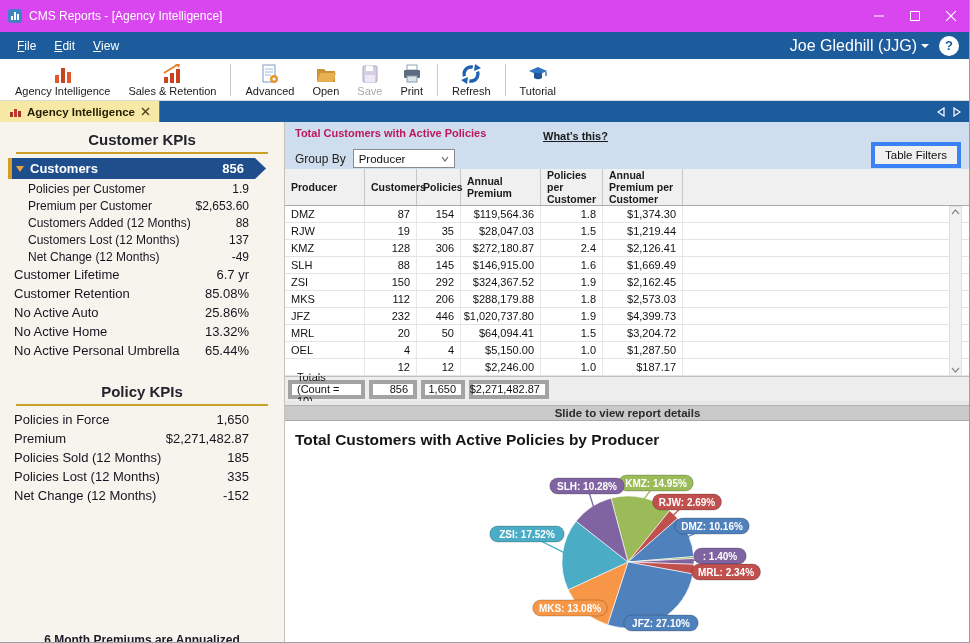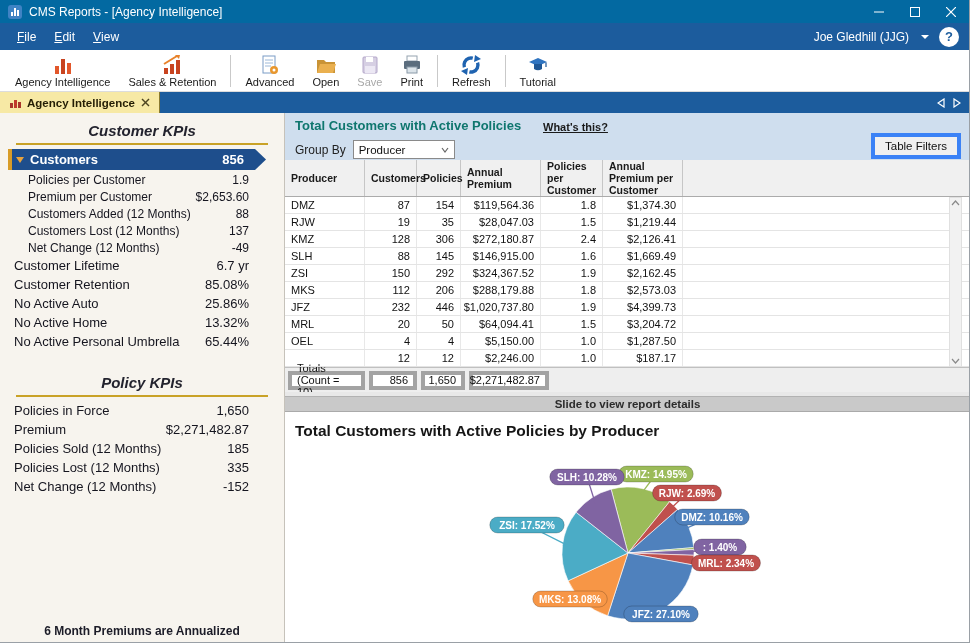--- a/index.html
+++ b/index.html
@@ -1,63 +1,63 @@
 <!DOCTYPE html>
 <html><head>
 <meta charset="utf-8">
 <style>
   html,body{margin:0;padding:0;background:#fff;}
   *{box-sizing:border-box;font-family:"Liberation Sans","DejaVu Sans",sans-serif;}
   .window{width:970px;height:643px;position:relative;overflow:hidden;border-right:1px solid #9aa0a6;border-bottom:1px solid #9aa0a6;background:#fff;}
 
   
-  .titlebar{height:23px;background:#0369a1;color:#fff;display:flex;align-items:center;}
+  .titlebar{height:32px;background:#d946ef;color:#fff;display:flex;align-items:center;}
   .titlebar .app-ic{margin:0 7px 0 8px;display:flex;}
   .titlebar .t-title{font-size:12px;}
   .win-btns{margin-left:auto;display:flex;height:100%;}
   .win-btn{width:36px;display:flex;align-items:center;justify-content:center;cursor:default;}
 
   
   .menubar{height:27px;background:#1c5c9d;color:#fff;display:flex;align-items:center;padding:0 8px;}
   .menu-item{font-size:12px;padding:0 9px;height:100%;display:flex;align-items:center;}
   .menubar-right{margin-left:auto;display:flex;align-items:center;gap:10px;}
-  .user-menu{font-size:12px;display:flex;align-items:center;gap:12px;}
+  .user-menu{font-size:16px;display:flex;align-items:center;gap:4px;}
   .chev-dn{width:0;height:0;border-left:4px solid transparent;border-right:4px solid transparent;border-top:4px solid #fff;display:inline-block;}
   .help-btn{width:20px;height:20px;border-radius:50%;background:#fff;color:#1c5c9d;font-weight:bold;font-size:13px;display:flex;align-items:center;justify-content:center;margin-right:2px;}
 
   
   .toolbar{height:42px;background:#fff;display:flex;align-items:stretch;padding:1px 4px 0 6px;border-bottom:1px solid #dcdcdc;}
   .tb-btn{display:flex;flex-direction:column;align-items:center;justify-content:flex-end;padding:2px 9px 3px;font-size:11px;color:#1a1a1a;}
   .tb-btn .ic{height:22px;display:flex;align-items:flex-end;}
   .tb-btn.disabled{color:#a8a8a8;}
   .tb-sep{width:1px;background:#c9c9c9;margin:4px 5px;}
 
   
   .tabstrip{height:21px;background:#1c5c9d;display:flex;align-items:stretch;}
   .tab{background:#f7e9a5;border-right:1px solid #8a7a30;display:flex;align-items:center;gap:6px;padding:0 9px;font-size:11.5px;font-weight:bold;color:#241e05;}
   .tab .tclose{display:flex;}
   .tab-nav{margin-left:auto;display:flex;align-items:center;gap:8px;padding-right:8px;}
 
   
   .content{height:530px;display:flex;}
   .sidebar{width:285px;background:#f7f4ee;border-right:1px solid #c6c2ba;position:relative;flex:none;}
-  .side-title{font-size:15px;font-weight:bold;color:#23232e;text-align:center;padding-top:9px;padding-bottom:4px;font-style:italic;}
+  .side-title{font-size:15px;font-weight:bold;color:#23232e;text-align:center;padding-top:9px;padding-bottom:4px;}
   .side-rule{border-bottom:2px solid #c9a227;margin:0 16px 4px 16px;}
   .kpi-row{display:flex;align-items:center;padding:1px 35px 1px 14px;font-size:13px;color:#15151f;height:19px;}
   .kpi-row.sub{padding-left:28px;font-size:12px;height:17px;}
   .kpi-row .kv{margin-left:auto;}
   .kpi-row.selected{background:#1e4e8c;color:#fff;font-weight:bold;height:21px;margin:1px 18px 1px 8px;padding:0 22px 0 4px;border-left:4px solid #d89c28;clip-path:polygon(0 0,calc(100% - 11px) 0,100% 50%,calc(100% - 11px) 100%,0 100%);}
   .kpi-row .tri{width:0;height:0;border-left:4px solid transparent;border-right:4px solid transparent;border-top:6px solid #e8a33d;margin-right:6px;flex:none;}
   .policy-block{margin-top:14px;}
   .side-foot{position:absolute;bottom:5px;left:0;right:0;text-align:center;font-size:12px;font-weight:bold;color:#1c1c28;}
 
   
   .main{width:685px;flex:none;display:flex;flex-direction:column;background:#fff;}
   .rep-head{height:47px;background:#cfdeee;position:relative;flex:none;}
-  .rep-title{position:absolute;left:10px;top:5px;font-size:13px;font-weight:bold;color:#0f766e;}
+  .rep-title{position:absolute;left:10px;top:5px;font-size:11px;font-weight:bold;color:#be185d;}
   .whats-this{position:absolute;left:258px;top:8px;font-size:11px;font-weight:bold;color:#1a1a1a;text-decoration:underline;}
   .groupby{position:absolute;left:10px;top:27px;display:flex;align-items:center;gap:7px;}
   .gb-label{font-size:12px;color:#222;text-align:right;}
   .gb-select{width:102px;height:19px;background:#fff;border:1px solid #8a8a8a;display:flex;align-items:center;font-size:11.5px;padding:0 5px;color:#111;}
   .gb-select svg{margin-left:auto;}
   .table-filters{position:absolute;right:9px;top:20px;background:#f0f0f0;border:4px solid #3b82f6;font-size:11.5px;color:#111;padding:3px 10px;}
 
   
   .thead{height:37px;background:#f0f0f0;border-bottom:1px solid #ababab;display:flex;flex:none;}
   .hcell{border-right:1px solid #c6c6c6;display:flex;align-items:center;padding:2px 6px;font-size:10.5px;font-weight:bold;color:#1a1a1a;line-height:12px;}

